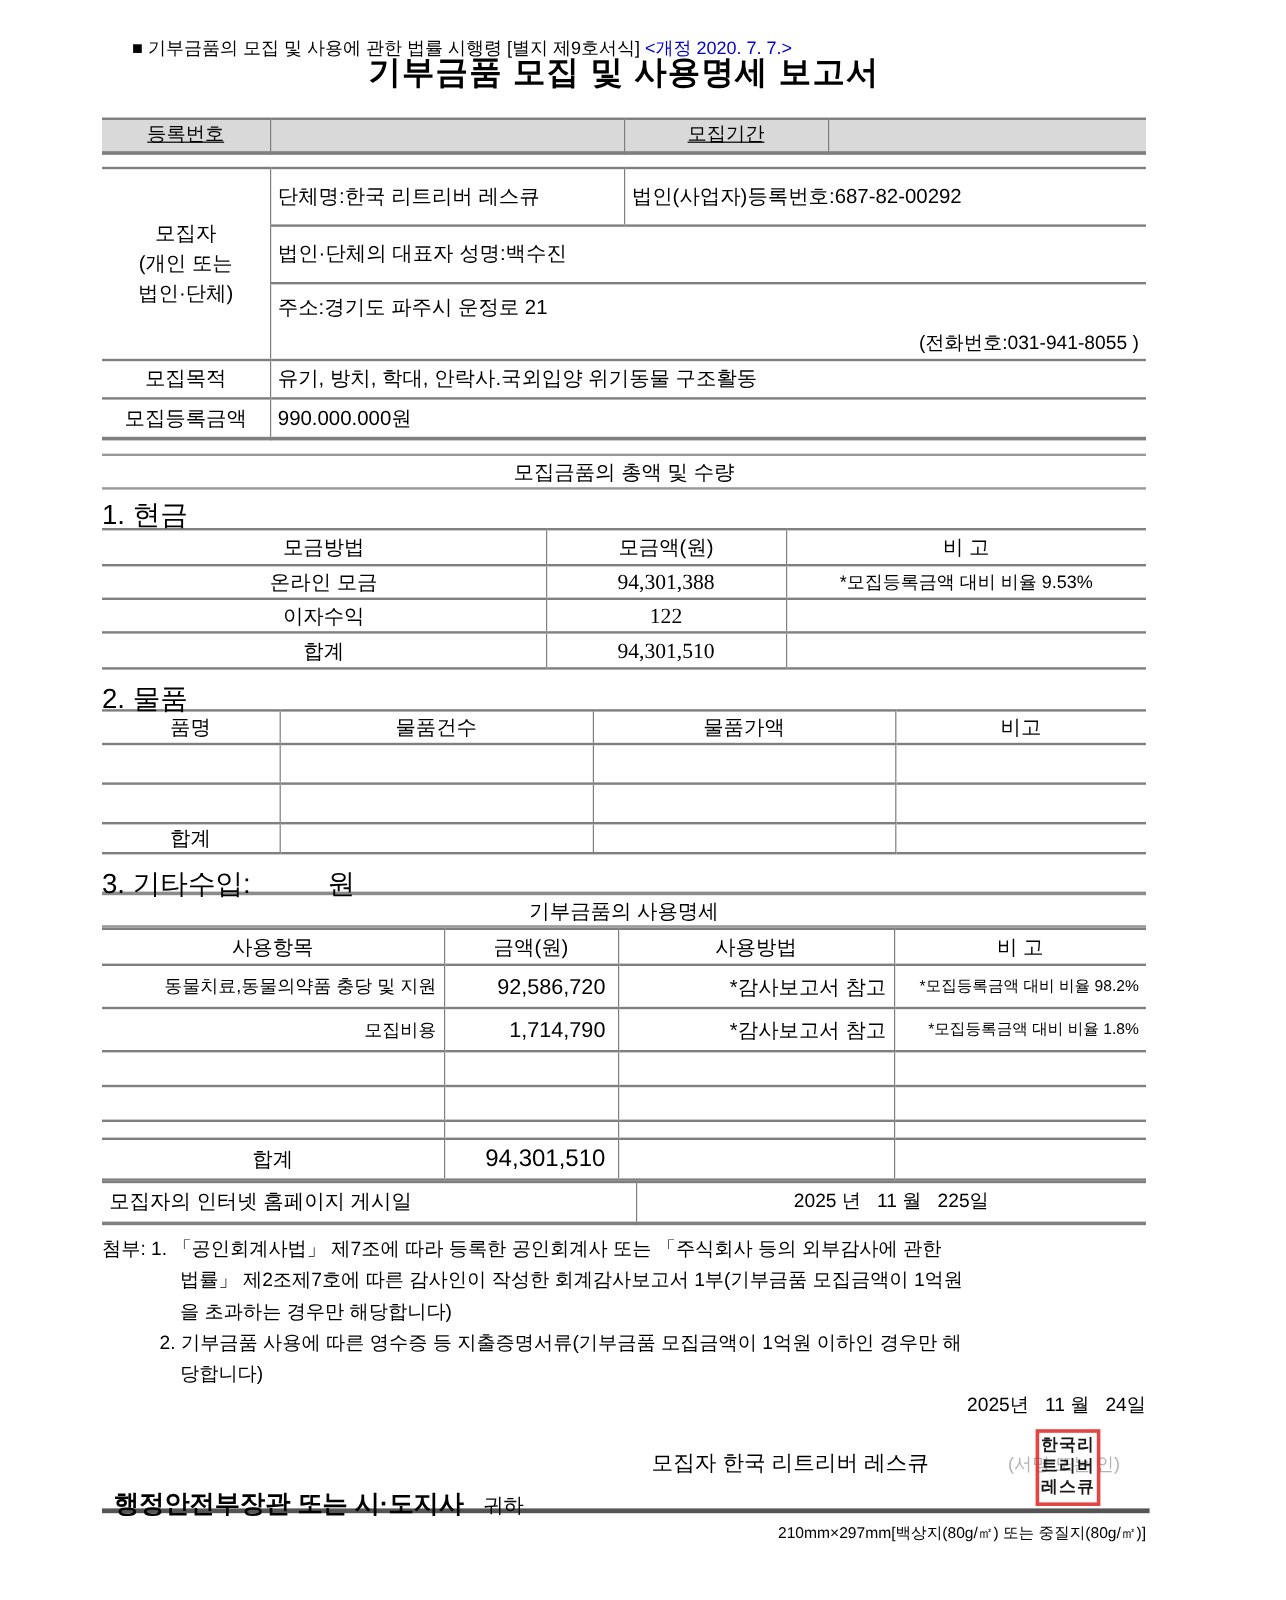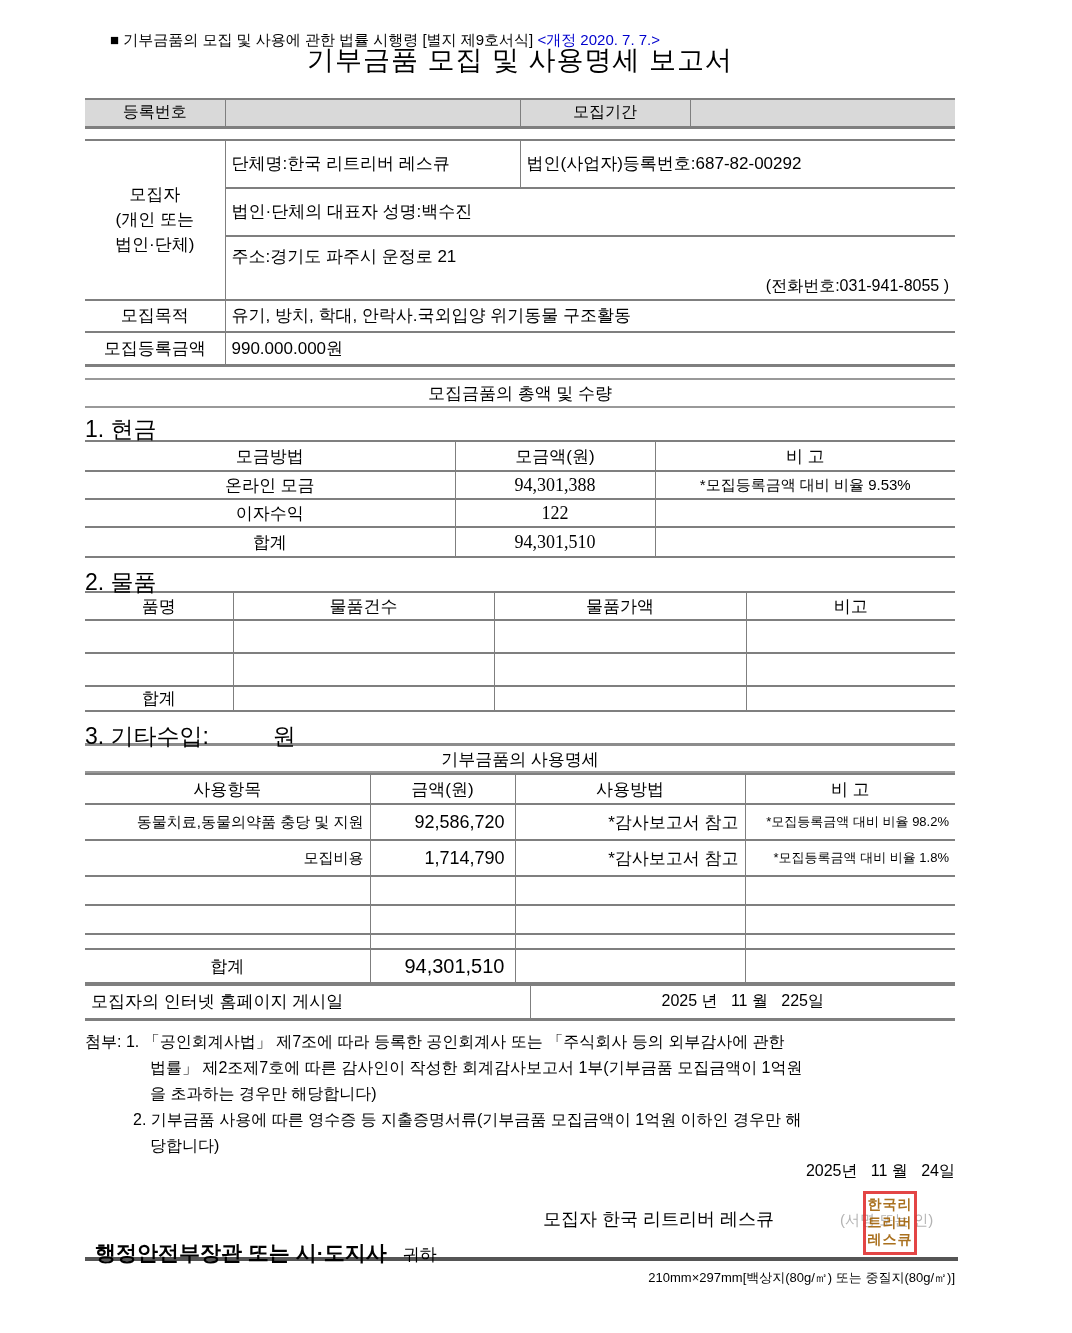--- a/index.html
+++ b/index.html
@@ -4,30 +4,30 @@
 <style>
   * { box-sizing: border-box; }
   html,body { margin:0; padding:0; }
   body { background:#fff; color:#000; font-family:"Liberation Sans","DejaVu Sans",sans-serif; }
   .page { width:1072px; height:1333px; background:#fff; overflow:hidden; position:relative; }
   .content { margin-left:85px; width:870px; position:relative; }
 
   
   .note { margin-top:14px; font-size:15px; height:20px; white-space:pre; }
   .note .rev { color:#0000cd; }
-  .doc-title { margin-top:8px; height:34px; font-size:27px; font-weight:normal; text-align:center; letter-spacing:1px; }
+  .doc-title { margin-top:8px; height:34px; font-size:27px; font-weight:bold; text-align:center; letter-spacing:1px; }
 
   
   table { border-collapse:collapse; width:100%; table-layout:fixed; }
   td { padding:0 6px; font-size:17px; overflow:hidden; }
   .bordered { border-left:hidden; border-right:hidden; border-top:2px solid #7f7f7f; border-bottom:2px solid #7f7f7f; }
   .bordered td { border-top:2px solid #7f7f7f; border-bottom:2px solid #7f7f7f; border-left:1px solid #7f7f7f; border-right:1px solid #7f7f7f; }
 
   
-  .t-reg { margin-top:22px; background:#d9d9d9; border-bottom:3px solid #7f7f7f; }
+  .t-reg { margin-top:22px; background:#d9d9d9; border-bottom:3px solid #7f7f7f;text-decoration:underline; }
   .t-reg td { height:28px; text-align:center; font-size:16px; }
 
   
   .t-collector { margin-top:10px; border-bottom:3px solid #7f7f7f; }
   .t-collector td { height:48px; }
   .c-label { text-align:center; font-size:17px; line-height:25px; }
   .c-addr { height:64px !important; vertical-align:top; }
   .c-addr .addr-line { padding-top:8px; }
   .c-addr .phone-line { text-align:right; font-size:16px; padding-top:8px; }
   .r-purpose td { height:32px; }
@@ -82,21 +82,21 @@
   
   .declaration { margin-top:2px; border-top:2px solid #999; padding-top:8px; font-size:17px; line-height:30px; }
   .declaration p { margin:0; }
   .decl-l1 { text-indent:14px; }
   .decl-date { margin-top:2px; height:22px; text-align:right; font-size:16px; white-space:pre; }
 
   
   .sig-area { position:relative; margin-top:16px; height:58px; }
   .collector-line { position:absolute; left:458px; top:8px; font-size:18px; }
   .sign-note { position:absolute; left:755px; top:12px; font-size:15px; color:#b3b3b3; }
-  .stamp { position:absolute; left:778px; top:-8px; width:54px; height:64px; border:3px solid #e03131; color:#a16207; display:flex; flex-direction:column; justify-content:center; align-items:center; font-weight:bold; font-size:14px; line-height:1.25; letter-spacing:1px; font-family:"Liberation Serif","DejaVu Serif",serif; opacity:0.9; }
+  .stamp { position:absolute; left:778px; top:-8px; width:54px; height:64px; border:3px solid #e03131; color:#000000; display:flex; flex-direction:column; justify-content:center; align-items:center; font-weight:bold; font-size:14px; line-height:1.25; letter-spacing:1px; font-family:"Liberation Serif","DejaVu Serif",serif; opacity:0.9; }
   .recipient { position:absolute; left:10px; top:40px; font-size:21px; font-weight:bold; }
   .recipient .honorific { font-size:17px; font-weight:normal; margin-left:16px; }
 
   .thick-line { border-bottom:4px solid #555; width:873px; }
   .footer-note { margin-top:8px; height:20px; text-align:right; font-size:13px; }
 </style>
 </head>
 <body>
 
 <div class="page">

